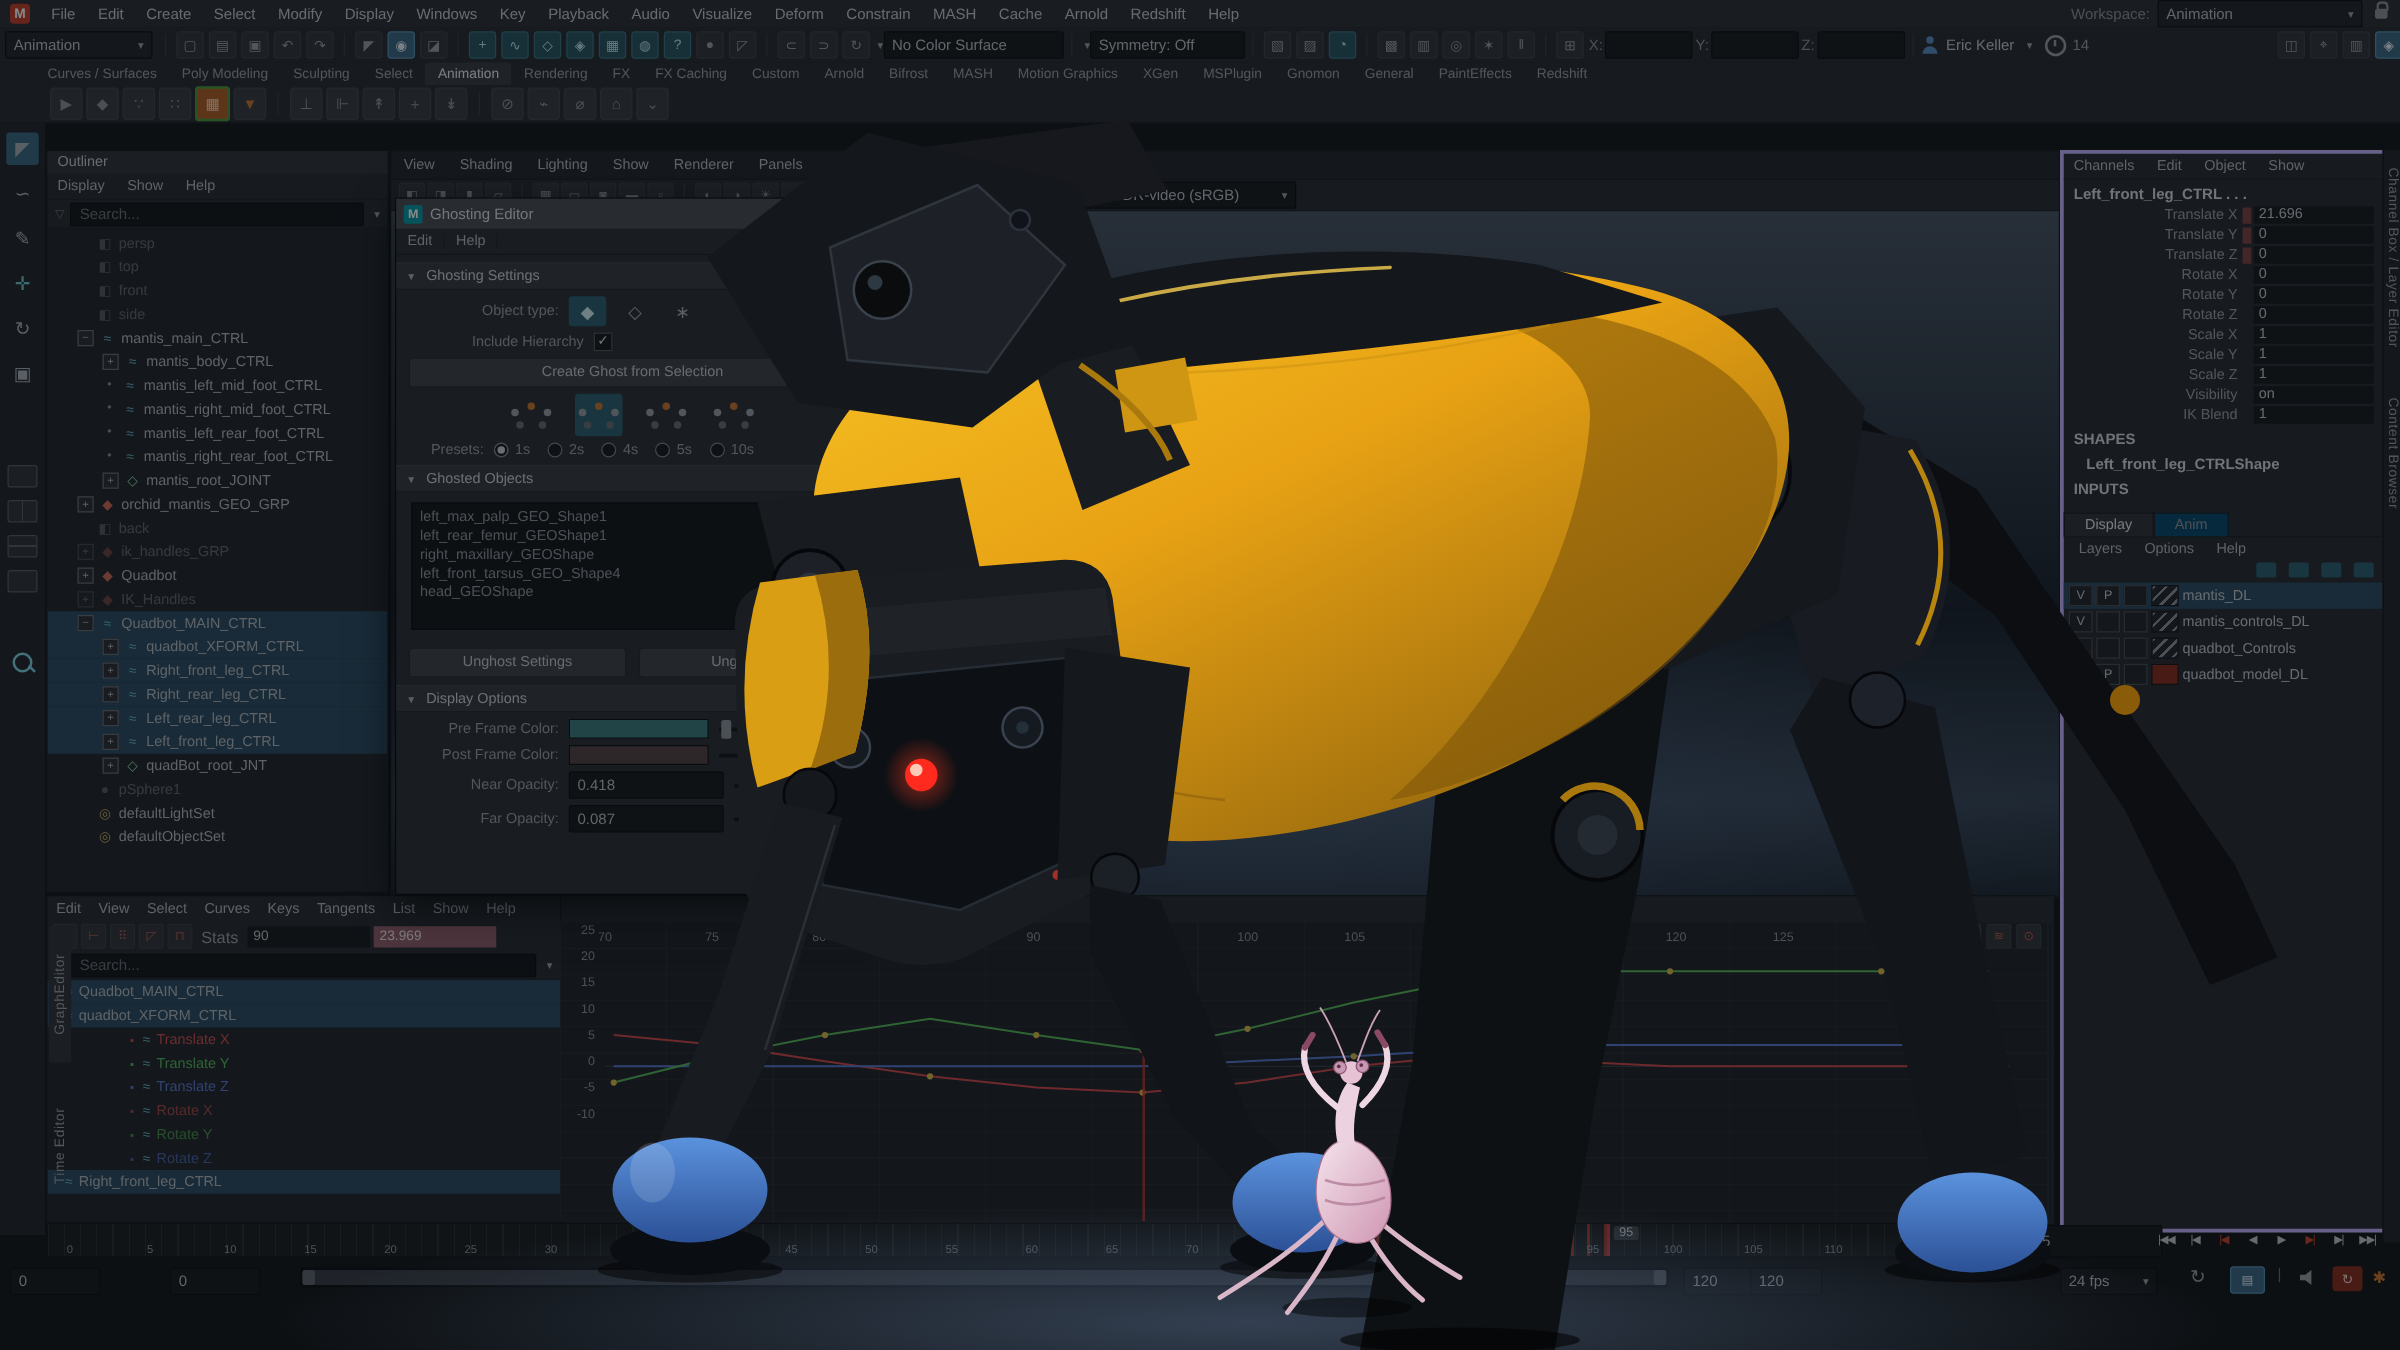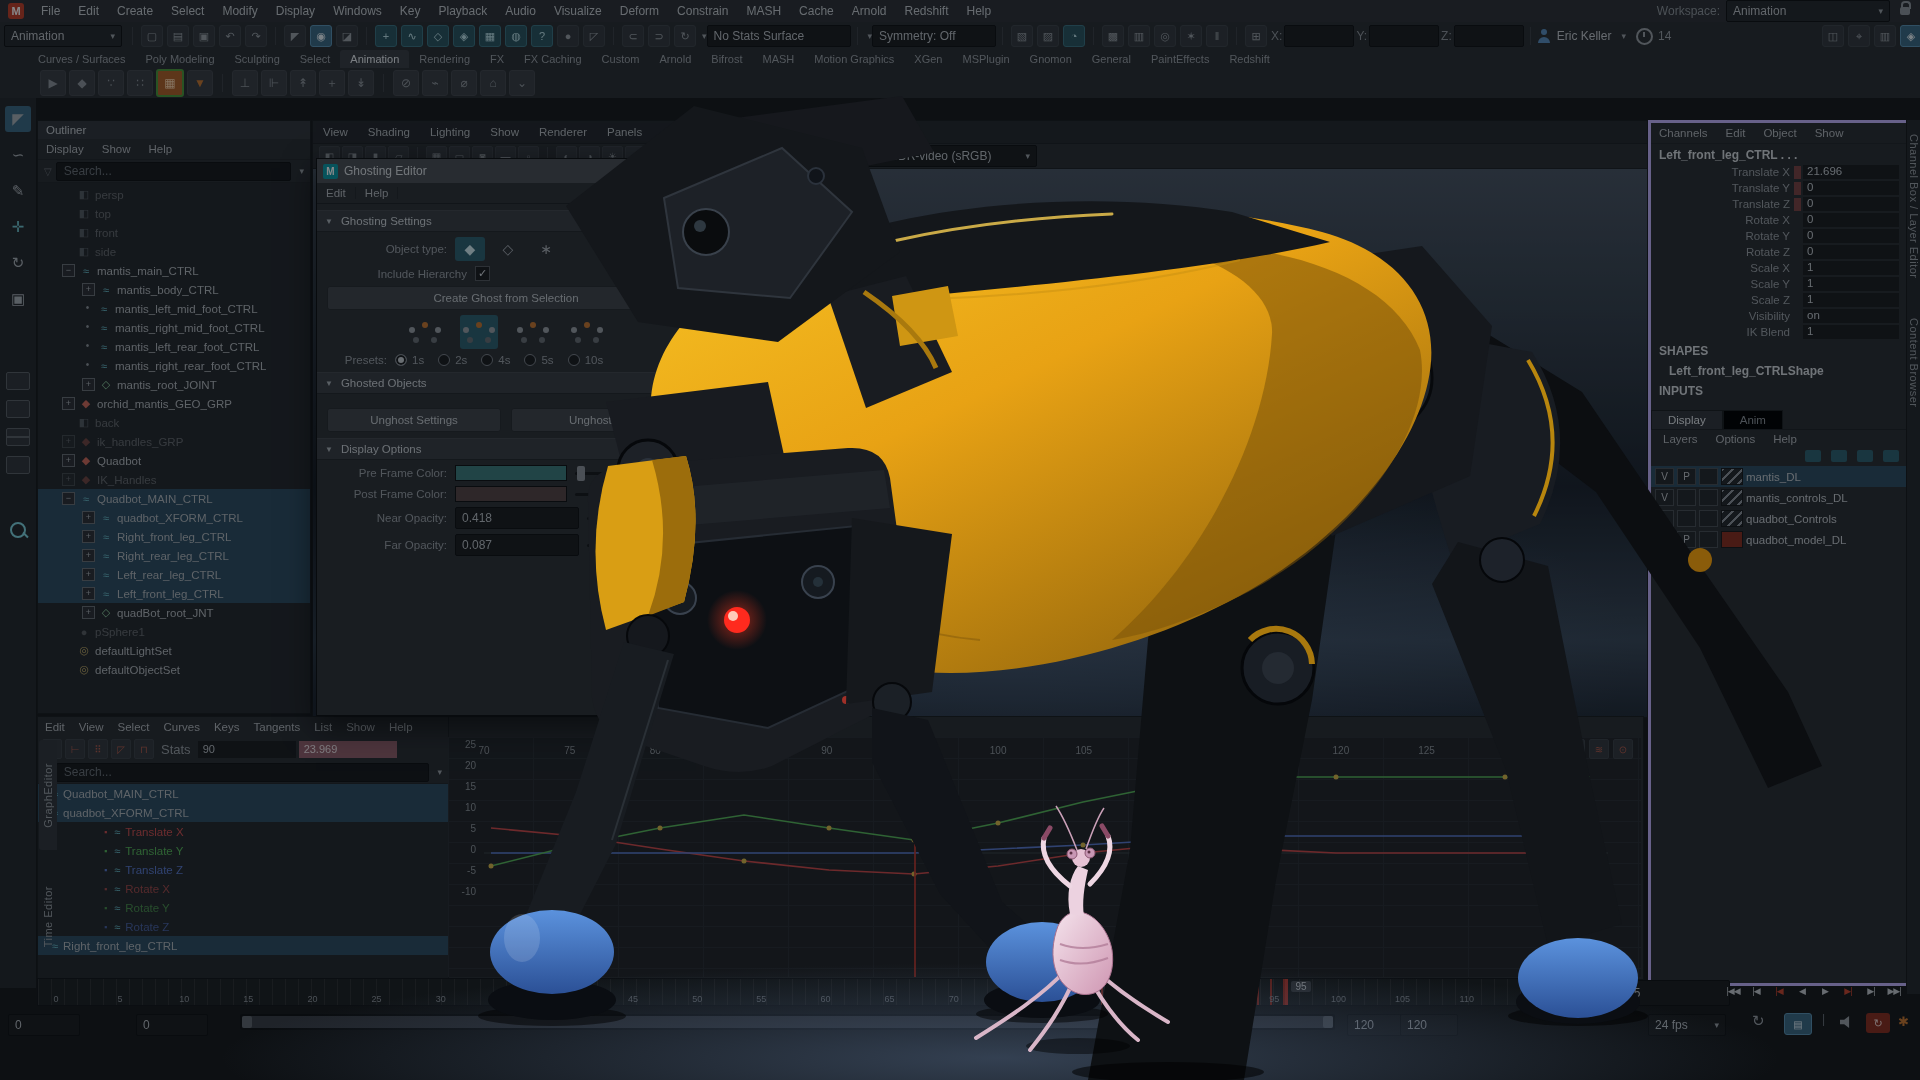--- a/index.html
+++ b/index.html
@@ -124,21 +124,21 @@
       linear-gradient(180deg,#4a5563 0%,#353f4b 28%,#1d242e 58%,#3a4859 86%,#222b37 100%);}
   
   #channelbox{top:120px;left:1648px;width:258px;height:860px;background:#2b2e32;border:3px solid #c4b5fd;z-index:1;}
   .cattr{height:16px;display:flex;align-items:center;justify-content:flex-end;padding-right:10px;}
   .clab{color:#9aa0a6;font-size:11.5px;margin-right:4px;}
   .ckey{width:7px;height:13px;flex:none;margin-right:2px;}
   .ckey.keyed{background:#7e4343;}
   .cval{width:88px;height:14px;background:#1b1d20;color:#c3c8cd;font-size:11.5px;padding:0 4px;flex:none;}
   .cb-head{font-weight:bold;color:#d4d8dc;font-size:12px;padding:4px 8px 2px 8px;}
   #layer-tabs{display:flex;margin-top:10px;border-bottom:1px solid #202327;}
-  .ltab{padding:3px 16px;font-size:11.5px;color:#8f959b;background:#000000;border:1px solid #1c1f22;border-bottom:none;}
+  .ltab{padding:3px 16px;font-size:11.5px;color:#8f959b;background:#0c4a6e;border:1px solid #1c1f22;border-bottom:none;}
   .ltab.active{color:#e2e6ea;background:#33373c;}
   .lmenus{display:flex;gap:2px;padding:3px 4px;}
   .lmenus span{padding:0 8px;font-size:11.5px;color:#b3b8bd;}
   .licons{display:flex;justify-content:flex-end;gap:10px;padding:2px 10px 4px 0;}
   .licon{width:16px;height:12px;background:#2f6272;border-radius:2px;}
   .lrow{height:21px;display:flex;align-items:center;gap:3px;padding:0 4px;}
   .lrow.sel{background:#2e4d62;}
   .lbox{width:17px;height:15px;border:1px solid #4a4f55;background:#26292d;font-size:10px;color:#c3c8cd;
         display:flex;align-items:center;justify-content:center;flex:none;}
   .lsw{width:20px;height:15px;border:1px solid #17191c;flex:none;}
@@ -273,21 +273,21 @@
   <span class="ticon teal">◍</span>
   <span class="ticon teal">?</span>
   <span class="ticon">●</span>
   <span class="ticon">◸</span>
   <span class="sep"></span>
   <span class="ticon">⊂</span>
   <span class="ticon">⊃</span>
   <span class="ticon">↻</span>
   <span class="chev">▾</span>
   <span class="fld" style="width:130px">
-    <span>No Stats Surface</span>
+    <span>No Color Surface</span>
   </span>
   <span class="sep"></span>
   <span class="chev">▾</span>
   <span class="fld" style="width:110px">
     <span>Symmetry: Off</span>
   </span>
   <span class="sep"></span>
   <span class="ticon">▧</span>
   <span class="ticon">▨</span>
   <span class="ticon teal">◔</span>
@@ -669,20 +669,28 @@
           <span class="radio"></span>
           <span>10s</span>
         </span>
       </div>
   </div>
 
   <div class="gsec">
     <span class="tri">▼</span>
     <span>Ghosted Objects</span>
   </div>
+  <div id="ghost-list">
+
+  <div>left_max_palp_GEO_Shape1</div>
+      <div>left_rear_femur_GEOShape1</div>
+      <div>right_maxillary_GEOShape</div>
+      <div>left_front_tarsus_GEO_Shape4</div>
+      <div>head_GEOShape</div>
+    </div>
   <div class="grow" style="gap:10px;margin-top:14px">
     <div class="gbtn" style="flex:1">Unghost Settings</div>
     <div class="gbtn" style="flex:1">Unghost All</div>
   </div>
 
   <div class="gsec">
     <span class="tri">▼</span>
     <span>Display Options</span>
   </div>
   <div class="grow">

